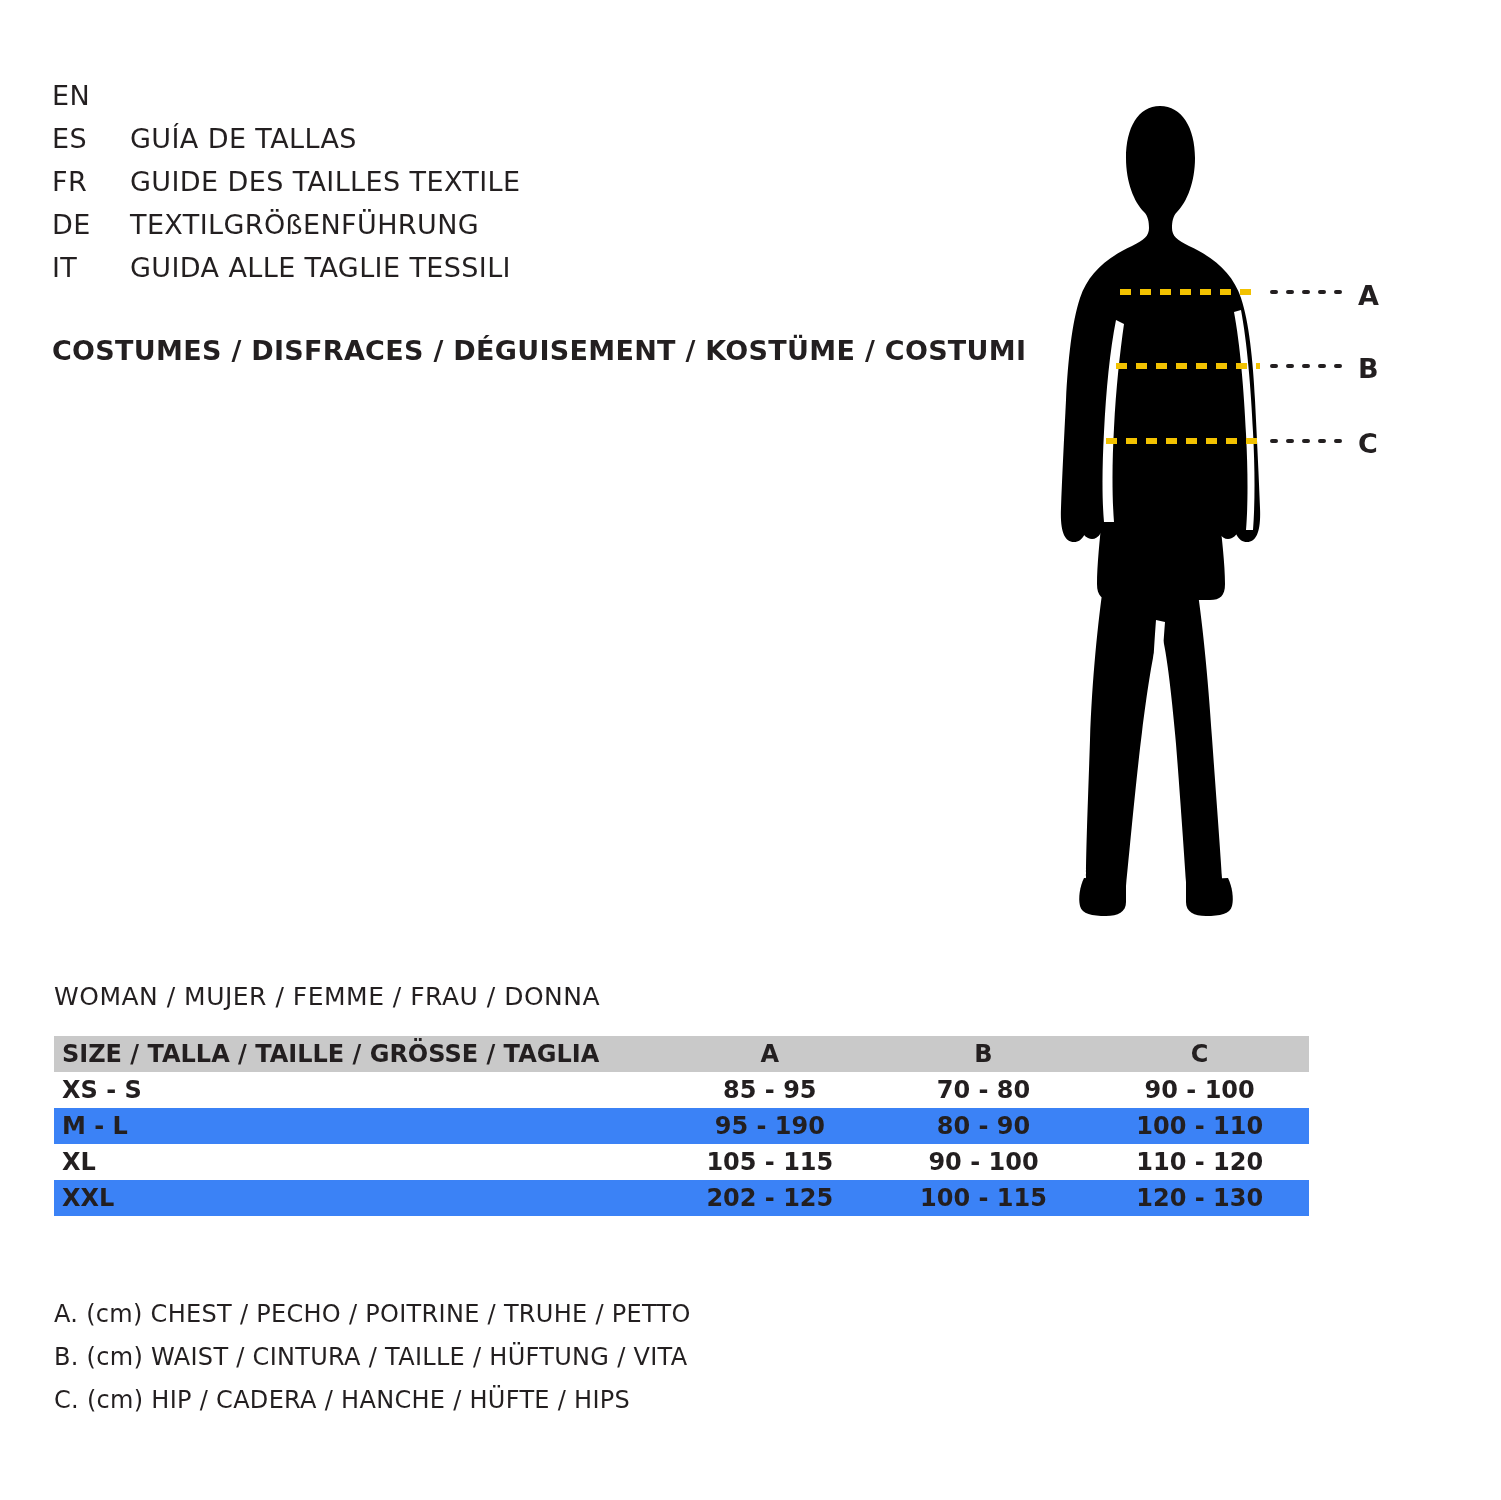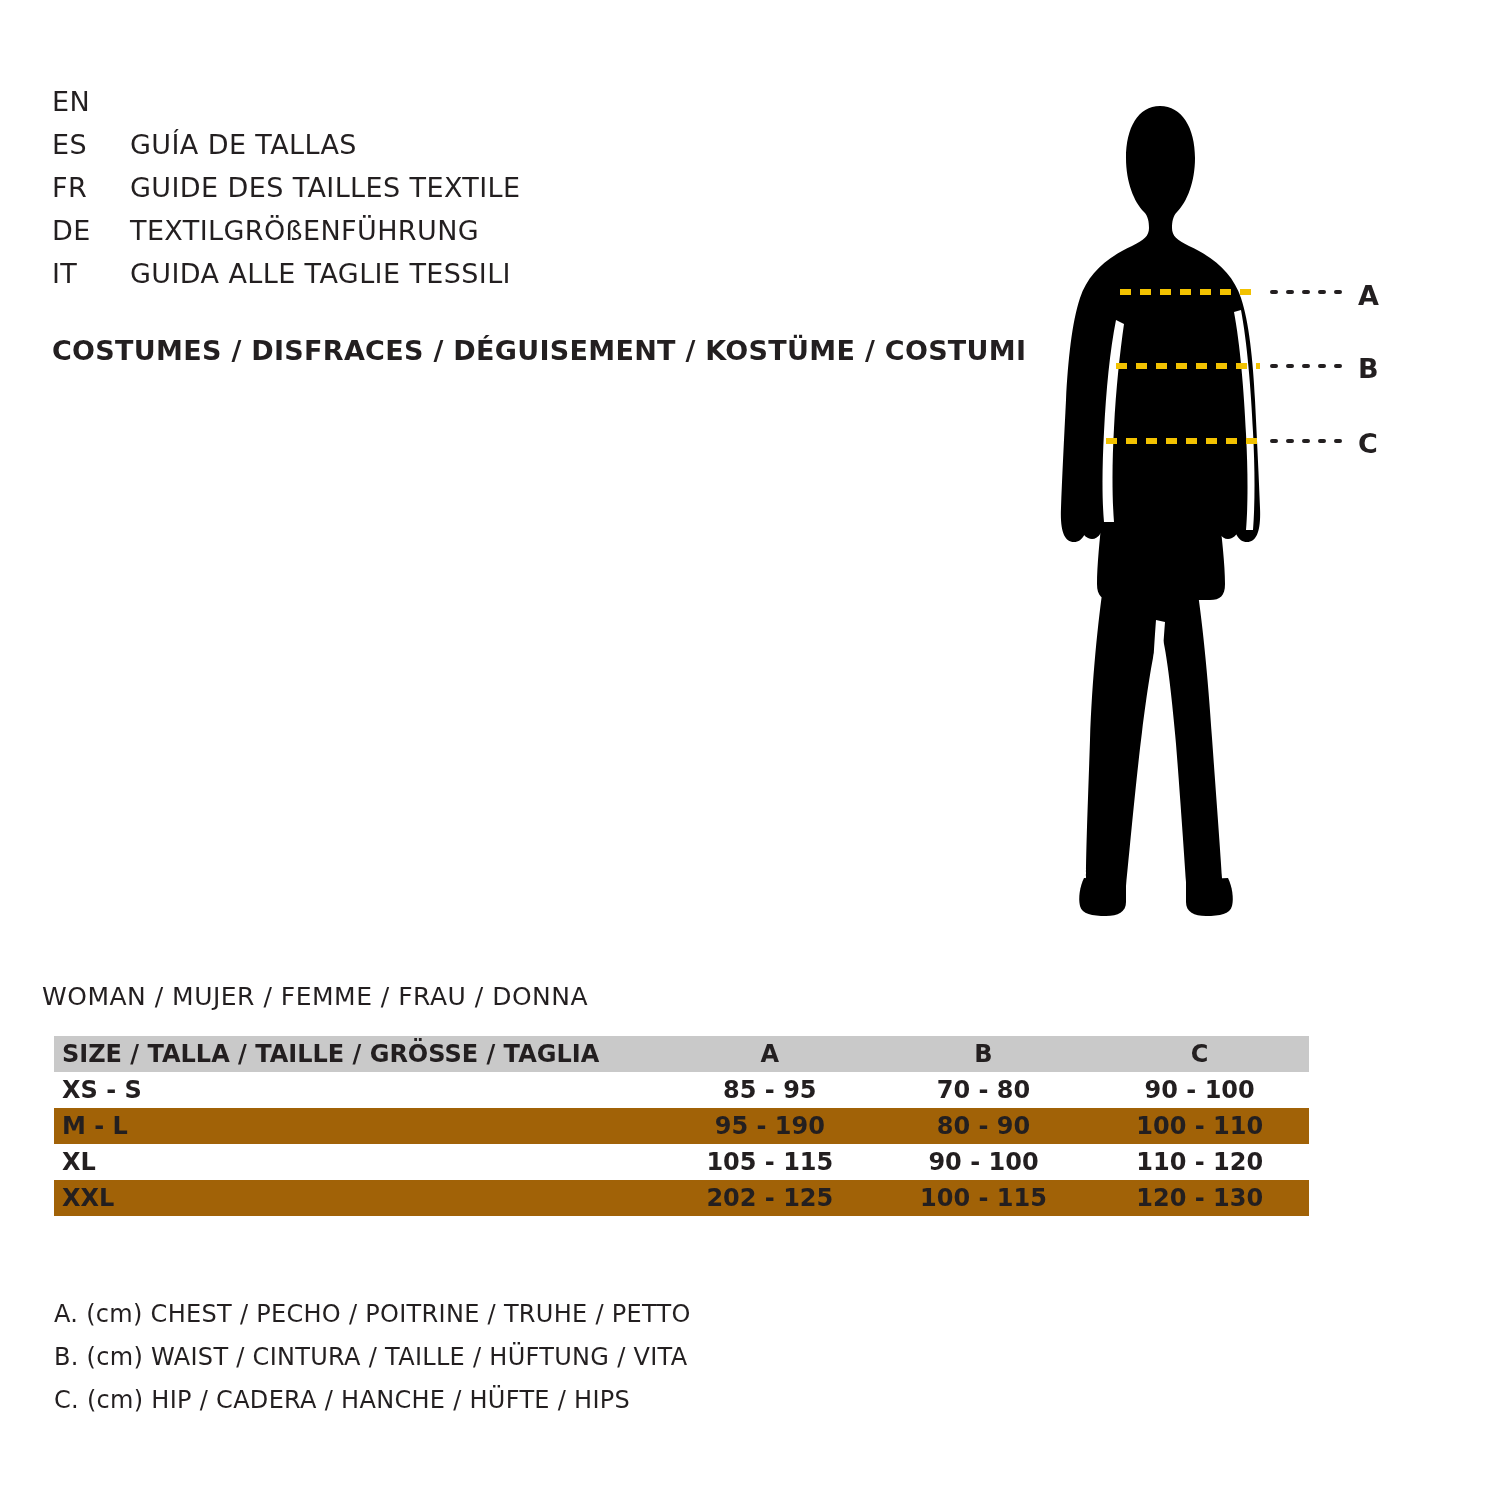--- a/index.html
+++ b/index.html
@@ -18,21 +18,21 @@
 
   
   .lang-block {
     position: absolute;
     left: 52px;
     top: 74px;
     width: 760px;
   }
   .lang-row {
     display: flex;
-    align-items: flex-end;
+    align-items: center;
     height: 43px;
     font-size: 27px;
     letter-spacing: 0.4px;
     color: #231f20;
   }
   .lang-code {
     width: 78px;
     flex: 0 0 78px;
   }
   .lang-name {
@@ -69,21 +69,21 @@
     color: #231f20;
     letter-spacing: 0.5px;
   }
   .marker-a { left: 338px; top: 220px; }
   .marker-b { left: 338px; top: 293px; }
   .marker-c { left: 338px; top: 368px; }
 
   
   .section-title {
     position: absolute;
-    left: 42px;
+    left: 54px;
     top: 982px;
     font-size: 25px;
     letter-spacing: 0.5px;
     color: #231f20;
   }
   table.size-table {
     position: absolute;
     left: 54px;
     top: 1036px;
     width: 1255px;
@@ -106,21 +106,21 @@
     width: 605px;
   }
   table.size-table thead tr {
     background: #c9c9c9;
   }
   table.size-table tbody tr.odd {
     background: #ffffff;
     margin-top: 46px;
   }
   table.size-table tbody tr.even {
-    background: #a16207;
+    background: #3b82f6;
     margin-top: 13px;
   }
   table.size-table col.c-a { width: 215px; }
   table.size-table col.c-b { width: 215px; }
   table.size-table col.c-c { width: 220px; }
 
   
   .legend {
     position: absolute;
     left: 54px;

